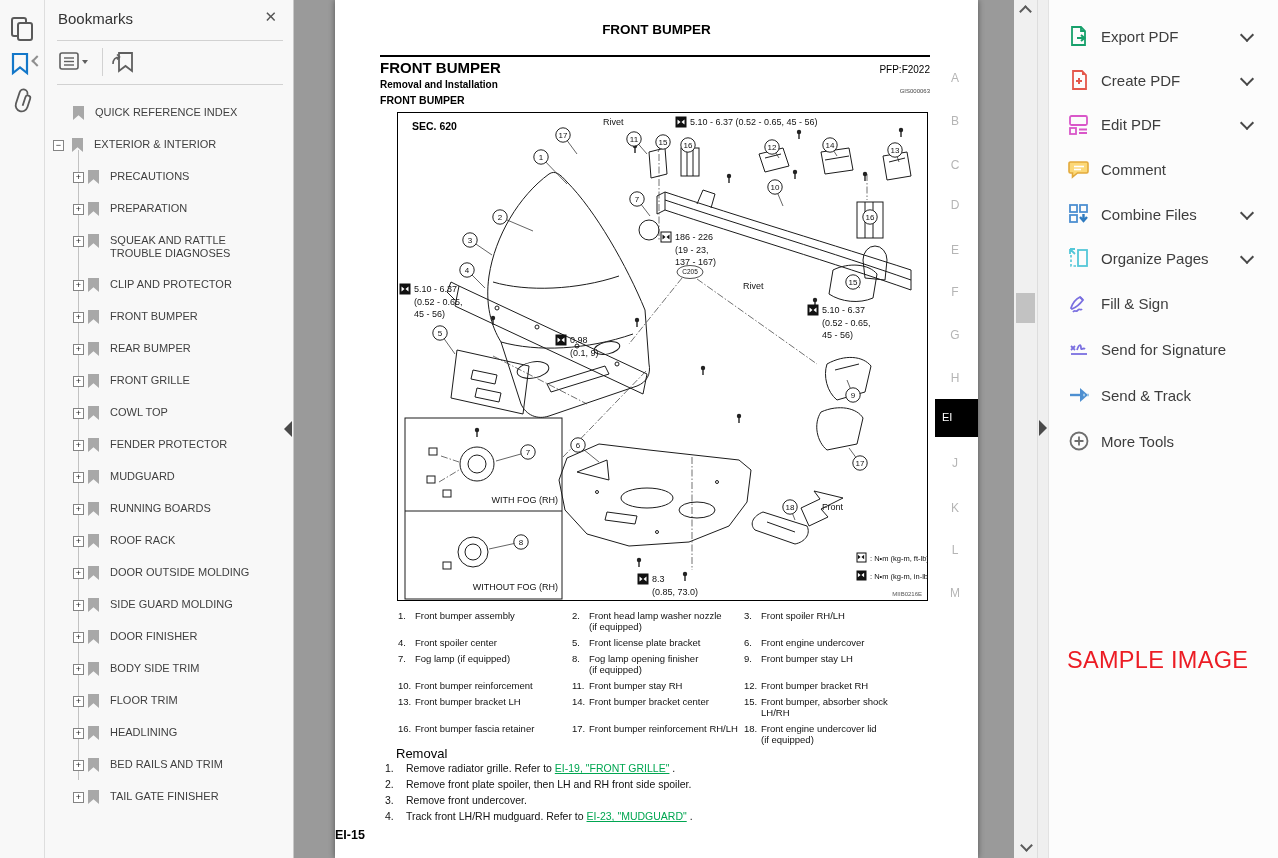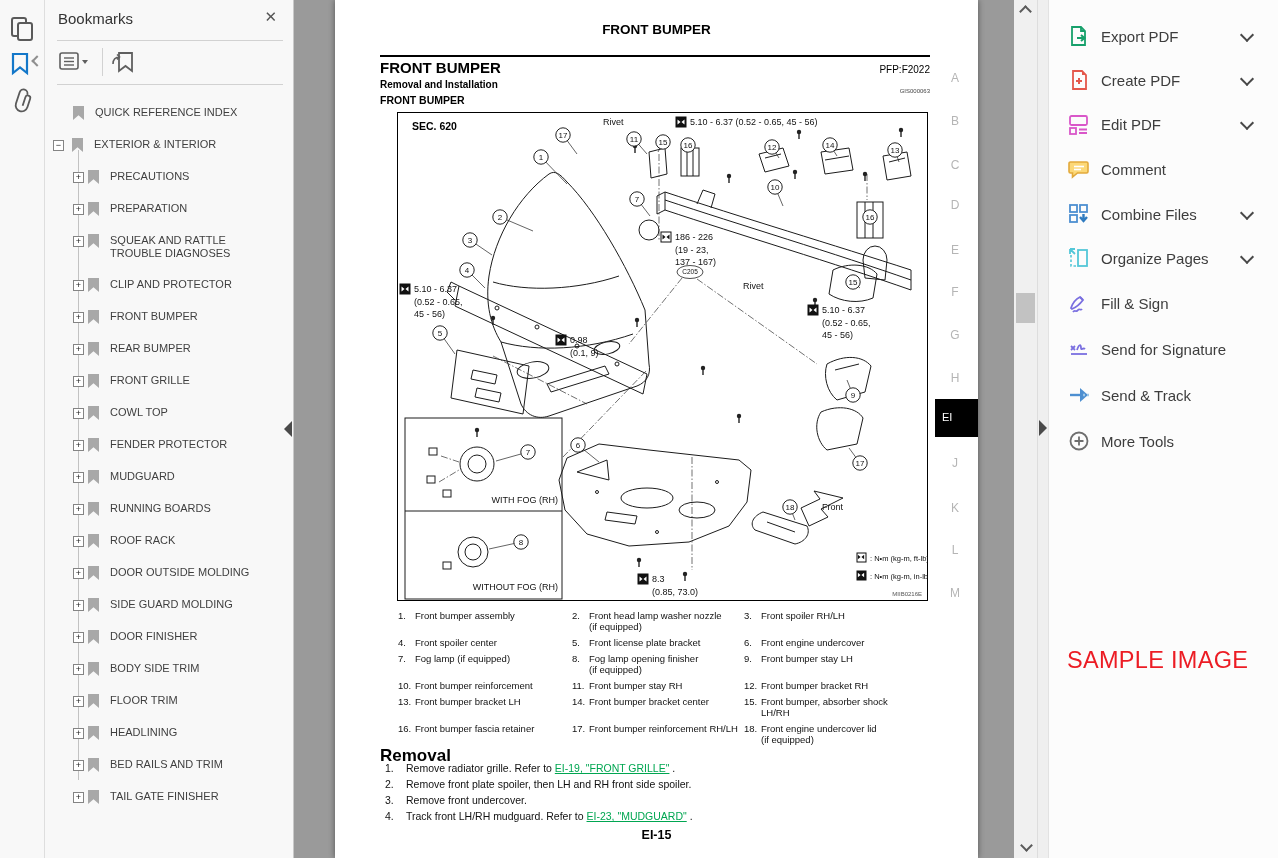--- a/index.html
+++ b/index.html
@@ -42,26 +42,26 @@
   .giscode{position:absolute;right:48px;top:88px;font-size:6px;color:#444;}
   .subsub{position:absolute;left:45px;top:94px;font-size:10.5px;font-weight:bold;color:#000;}
   .diagram{position:absolute;left:62px;top:112px;width:531px;height:489px;}
   .diagram svg{display:block;}
 
   .parts{position:absolute;left:63px;top:610px;width:534px;display:grid;grid-template-columns:174px 172px 1fr;font-size:9.5px;color:#111;}
   .part-cell{display:flex;margin-bottom:5px;padding-right:6px;}
   .part-num{width:17px;flex:none;}
   .part-txt{white-space:pre-line;line-height:11px;}
 
-  .removal-h{position:absolute;left:45px;top:746px;font-size:17px;font-weight:bold;color:#000;}
+  .removal-h{position:absolute;left:61px;top:746px;font-size:13px;font-weight:normal;color:#000;}
   .steps{position:absolute;left:50px;top:762px;font-size:10.5px;color:#111;}
   .step{display:flex;margin-bottom:4px;}
   .step-num{width:21px;flex:none;}
   .pdf-link{color:#00a651;text-decoration:underline;}
-  .pagenum{position:absolute;left:0;right:0;top:828px;text-align:center;font-weight:bold;font-size:12.5px;color:#000;}
+  .pagenum{position:absolute;left:0;right:0;top:828px;text-align:left;font-weight:bold;font-size:12.5px;color:#000;}
 
   .side-tab{position:absolute;left:605px;width:30px;text-align:center;color:#b5b5b5;font-size:12px;}
   .side-tab-active{position:absolute;left:600px;top:399px;width:43px;height:38px;background:#000;color:#fff;font-size:11px;box-sizing:border-box;padding:12px 0 0 7px;}
 
   
   .scrollbar{position:absolute;left:1014px;top:0;width:23px;height:858px;background:#f0f0f0;z-index:6;}
   .scroll-thumb{position:absolute;left:2px;top:293px;width:19px;height:30px;background:#c2c2c2;}
   .chev-up{width:7px;height:7px;border-left:2px solid #5a5a5a;border-top:2px solid #5a5a5a;transform:rotate(45deg);margin:7px auto 0;}
   .chev-down-s{width:7px;height:7px;border-left:2px solid #5a5a5a;border-top:2px solid #5a5a5a;transform:rotate(225deg);margin:0 auto;position:absolute;bottom:8px;left:8px;}
   .gapstrip{position:absolute;left:1037px;top:0;width:10px;height:858px;background:#efefef;border-left:1px solid #ddd;z-index:6;}

